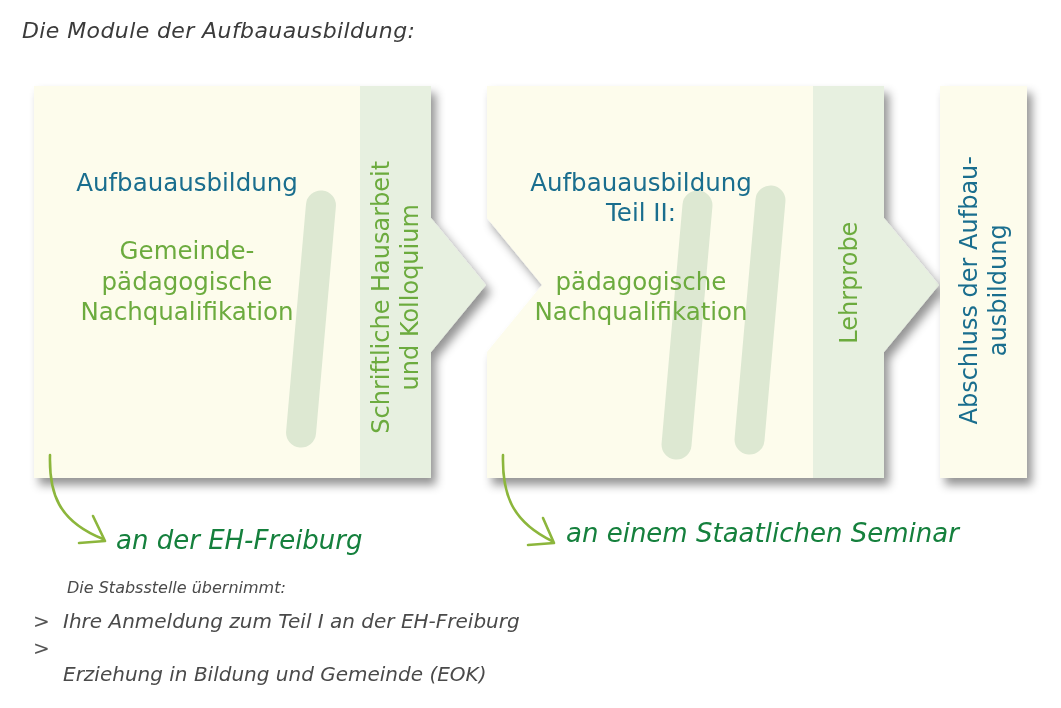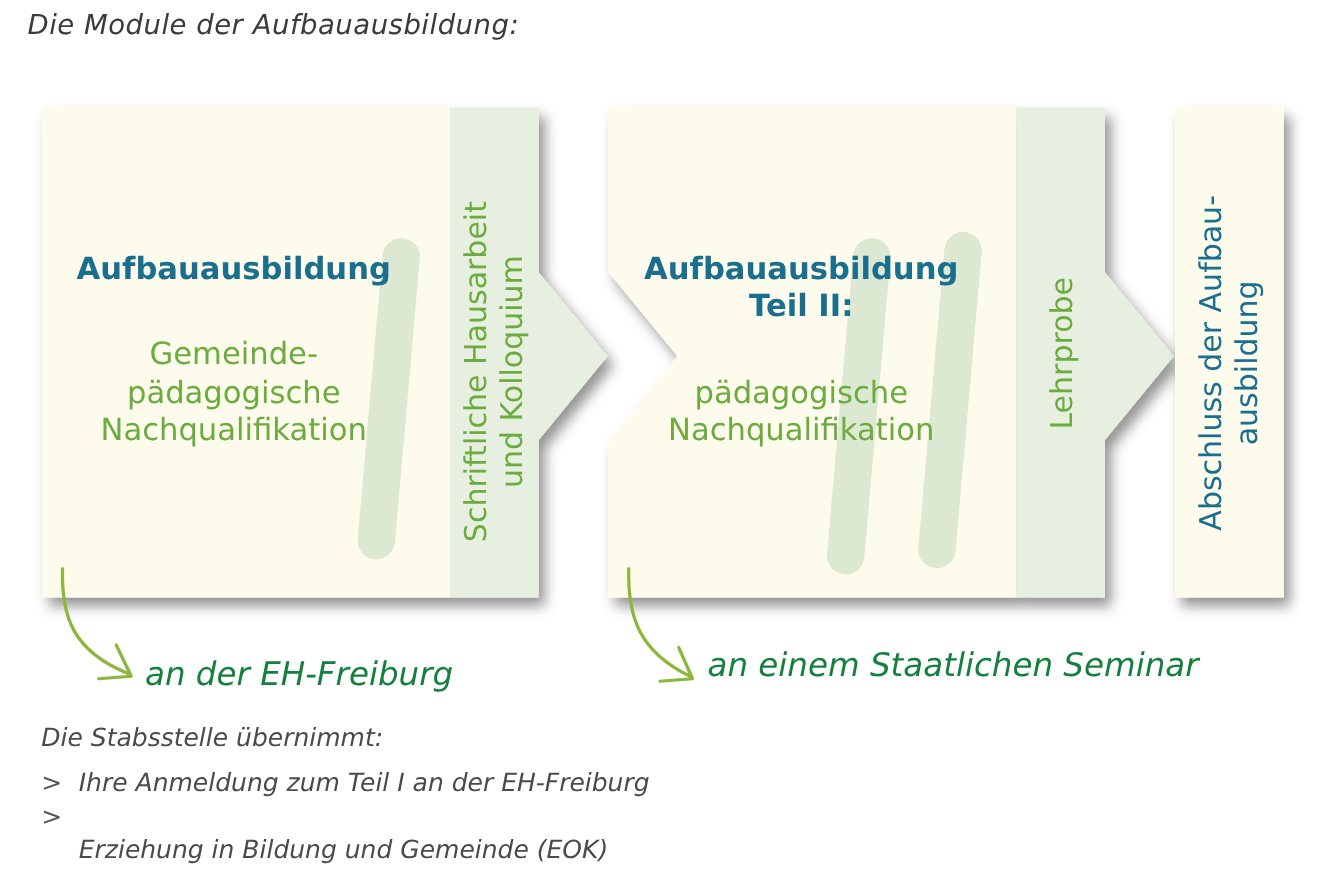--- a/index.html
+++ b/index.html
@@ -13,21 +13,21 @@
     position: relative;
     overflow: hidden;
     font-family: "DejaVu Sans", sans-serif;
     -webkit-font-smoothing: antialiased;
   }
 
   
   .title {
     position: absolute;
     left: 22px;
-    top: 8px;
+    top: 18px;
     font-family: "DejaVu Sans", sans-serif;
     font-style: italic;
     font-size: 22px;
     color: #3b3b3b;
     letter-spacing: 0.4px;
     white-space: nowrap;
   }
 
   
   #stage {
@@ -40,23 +40,22 @@
   #stage svg { display: block; }
 
   
   .box-text {
     position: absolute;
     text-align: center;
     line-height: 1.24;
   }
   .box-title {
     color: #1a6e8e;
-    font-weight: bold;
+    font-weight: normal;
     font-size: 24.5px;
-    margin-top: 32px;
   }
   .box-sub {
     color: #6cab3e;
     font-size: 24.5px;
     margin-top: 38px;
   }
 
   
   .vlabel {
     position: absolute;
@@ -88,23 +87,24 @@
   .footer {
     position: absolute;
     left: 33px;
     top: 578px;
     width: 990px;
     font-family: "DejaVu Sans", sans-serif;
     font-style: italic;
     color: #4a4a4a;
   }
   .footer-lead {
-    font-size: 20px;
+    font-size: 16px;
     margin-bottom: 11px;
     white-space: nowrap;
+    margin-left: 34px;
   }
   .bullet-row {
     display: flex;
     align-items: flex-start;
     font-size: 20px;
     line-height: 1.30;
     margin-bottom: 1px;
   }
   .bullet-mark {
     width: 30px;

